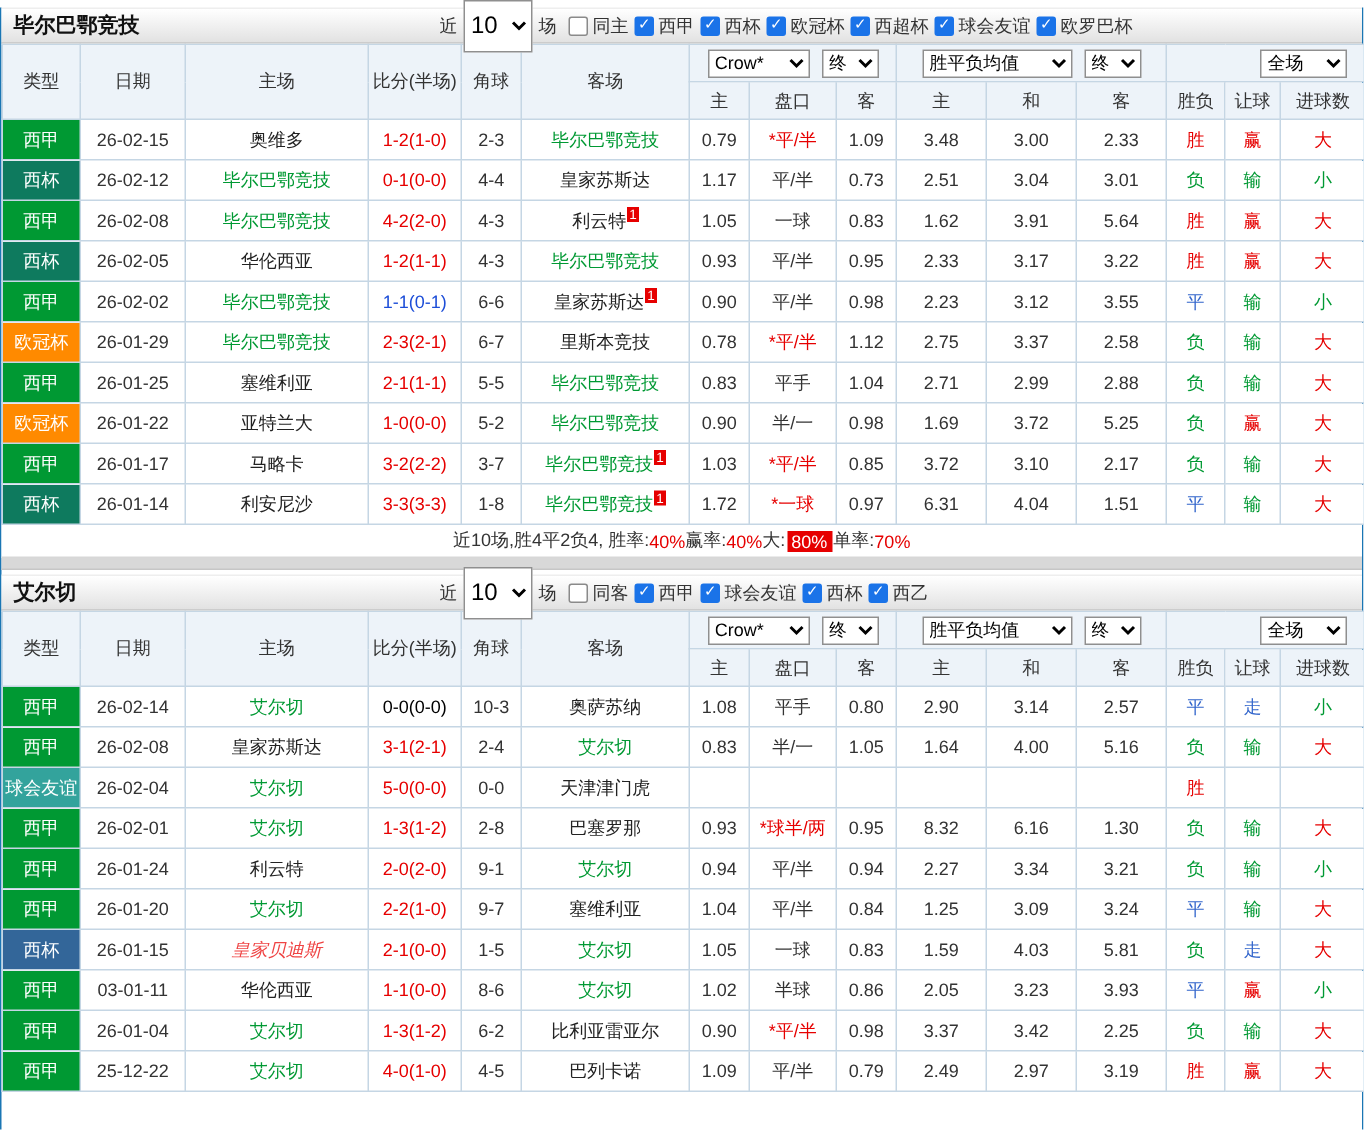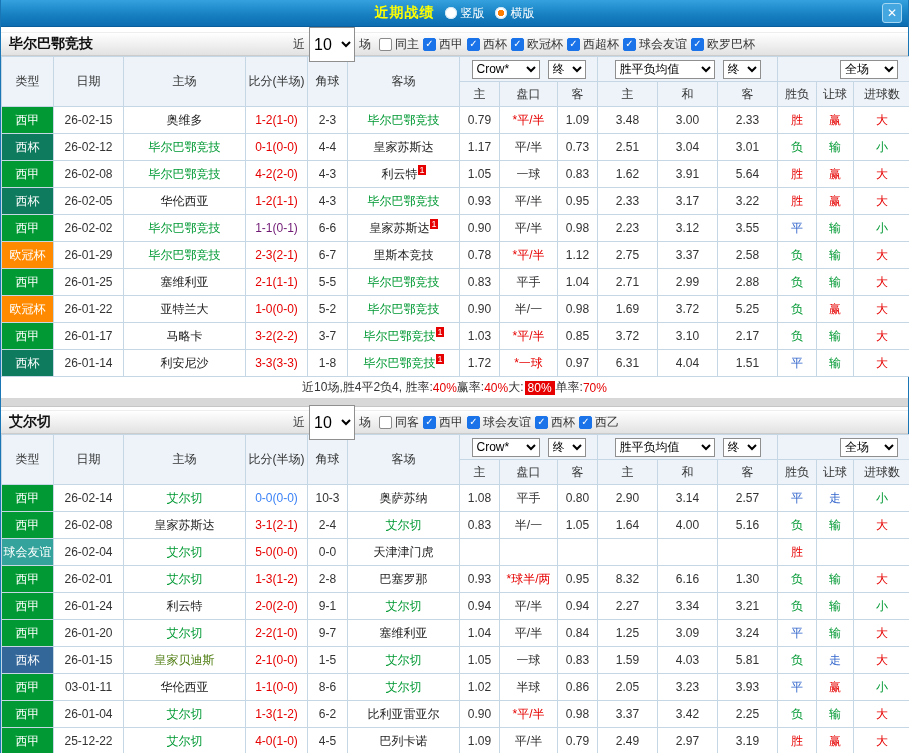--- a/index.html
+++ b/index.html
@@ -42,36 +42,20 @@
   .badge{display:inline-block;background:#e60000;color:#fff;font-size:9px;line-height:10px;padding:0 1px;margin-left:1px;vertical-align:super}
 
   .summary{height:22px;display:flex;align-items:center;justify-content:center;border-bottom:1px solid #d7d7d7;background:#fff}
   .gap{height:8px;background:#d8d8d8;border-bottom:1px solid #c6c6c6}
 </style>
 </head>
 <body>
 
 <div class="app">
 
-  <div class="topbar">
-    <div class="topbar-center">
-      <span class="popup-title">近期战绩</span>
-      <label class="radio">
-        <span class="rdo"></span>
-        <span>竖版</span>
-      </label>
-      <label class="radio">
-        <span class="rdo on"></span>
-        <span>横版</span>
-      </label>
-    </div>
-    <div class="close-btn">
-      <span>✕</span>
-    </div>
-  </div>
 
   <div>
     <div class="team-bar">
       <span class="team-name">毕尔巴鄂竞技</span>
       <div class="filters">
         <span>近</span>
         <select><option>10</option></select>
         <span>场</span>
         <span style="display:inline-flex;align-items:center">
             <label class="chk">
@@ -227,21 +211,21 @@
             <td>3.17</td>
             <td>3.22</td>
             <td style="color: rgb(230, 0, 0);">胜</td>
             <td style="color: rgb(230, 0, 0);">赢</td>
             <td style="color: rgb(230, 0, 0);">大</td>
           </tr>
           <tr>
             <td style="background: rgb(0, 153, 51); color: rgb(255, 255, 255);">西甲</td>
             <td>26-02-02</td>
             <td><span style="color: rgb(0, 153, 51);">毕尔巴鄂竞技</span></td>
-            <td style="color: #701a75; margin-top: 43px;">1-1(0-1)</td>
+            <td style="color: #1d4ed8; margin-top: 43px;">1-1(0-1)</td>
             <td>6-6</td>
             <td><span style="color: rgb(34, 34, 34);">皇家苏斯达</span><sup class="badge">1</sup></td>
             <td>0.90</td>
             <td style="color: rgb(51, 51, 51);">平/半</td>
             <td>0.98</td>
             <td>2.23</td>
             <td>3.12</td>
             <td>3.55</td>
             <td style="color: rgb(51, 102, 204);">平</td>
             <td style="color: rgb(0, 153, 51);">输</td>
@@ -433,21 +417,21 @@
           <th>胜负</th>
           <th>让球</th>
           <th>进球数</th>
         </tr>
       </thead>
       <tbody>
           <tr>
             <td style="background: rgb(0, 153, 51); color: rgb(255, 255, 255);">西甲</td>
             <td>26-02-14</td>
             <td><span style="color: rgb(0, 153, 51);">艾尔切</span></td>
-            <td style="color: #3b82f6;">0-0(0-0)</td>
+            <td style="color: #000000;">0-0(0-0)</td>
             <td>10-3</td>
             <td><span style="color: rgb(34, 34, 34);">奥萨苏纳</span></td>
             <td>1.08</td>
             <td style="color: rgb(51, 51, 51);">平手</td>
             <td>0.80</td>
             <td>2.90</td>
             <td>3.14</td>
             <td>2.57</td>
             <td style="color: rgb(51, 102, 204);">平</td>
             <td style="color: rgb(51, 102, 204);">走</td>
@@ -534,21 +518,21 @@
             <td>1.25</td>
             <td>3.09</td>
             <td>3.24</td>
             <td style="color: rgb(51, 102, 204);">平</td>
             <td style="color: rgb(0, 153, 51);">输</td>
             <td style="color: rgb(230, 0, 0);">大</td>
           </tr>
           <tr>
             <td style="background: rgb(51, 102, 153); color: rgb(255, 255, 255);">西杯</td>
             <td>26-01-15</td>
-            <td><span style="color: #4d7c0f;">皇家贝迪斯</span></td>
+            <td><span style="color: #ef4444; font-style: italic;">皇家贝迪斯</span></td>
             <td style="color: rgb(230, 0, 0);">2-1(0-0)</td>
             <td>1-5</td>
             <td><span style="color: rgb(0, 153, 51);">艾尔切</span></td>
             <td>1.05</td>
             <td style="color: rgb(51, 51, 51);">一球</td>
             <td>0.83</td>
             <td>1.59</td>
             <td>4.03</td>
             <td>5.81</td>
             <td style="color: rgb(0, 153, 51);">负</td>

